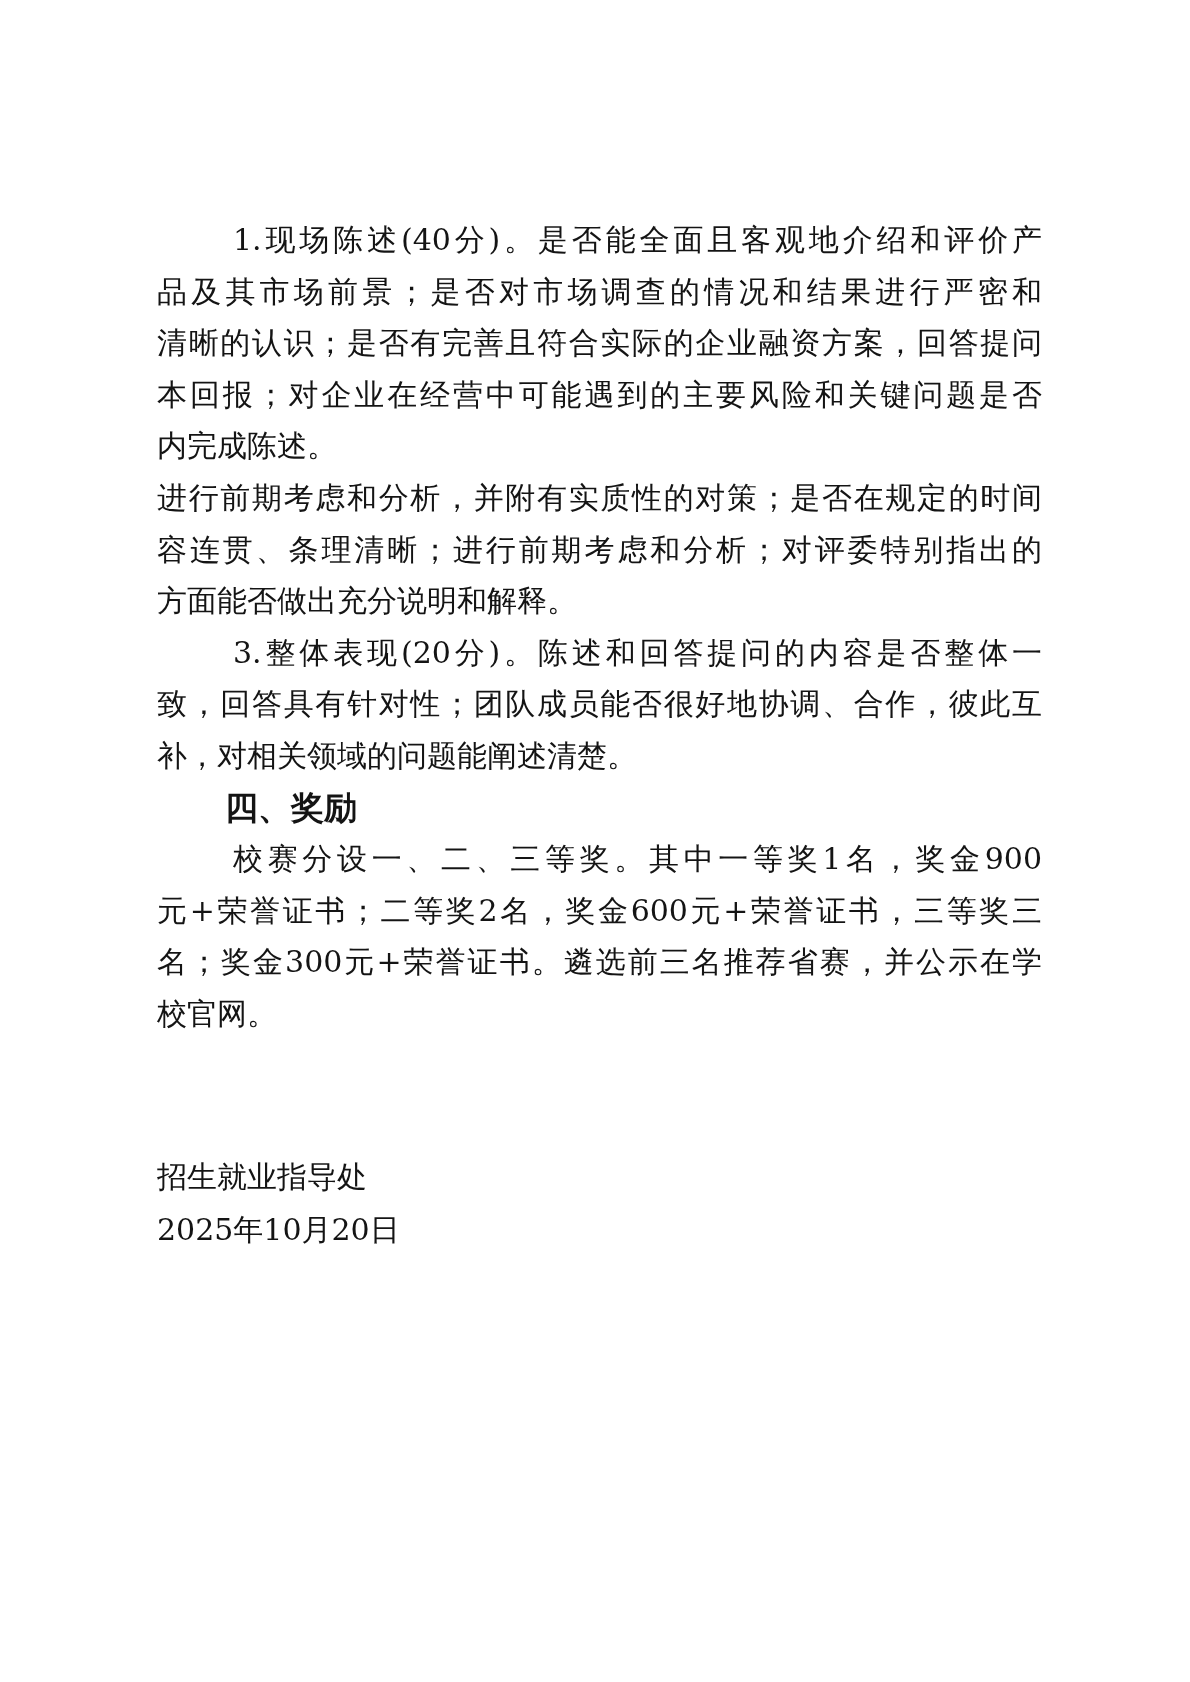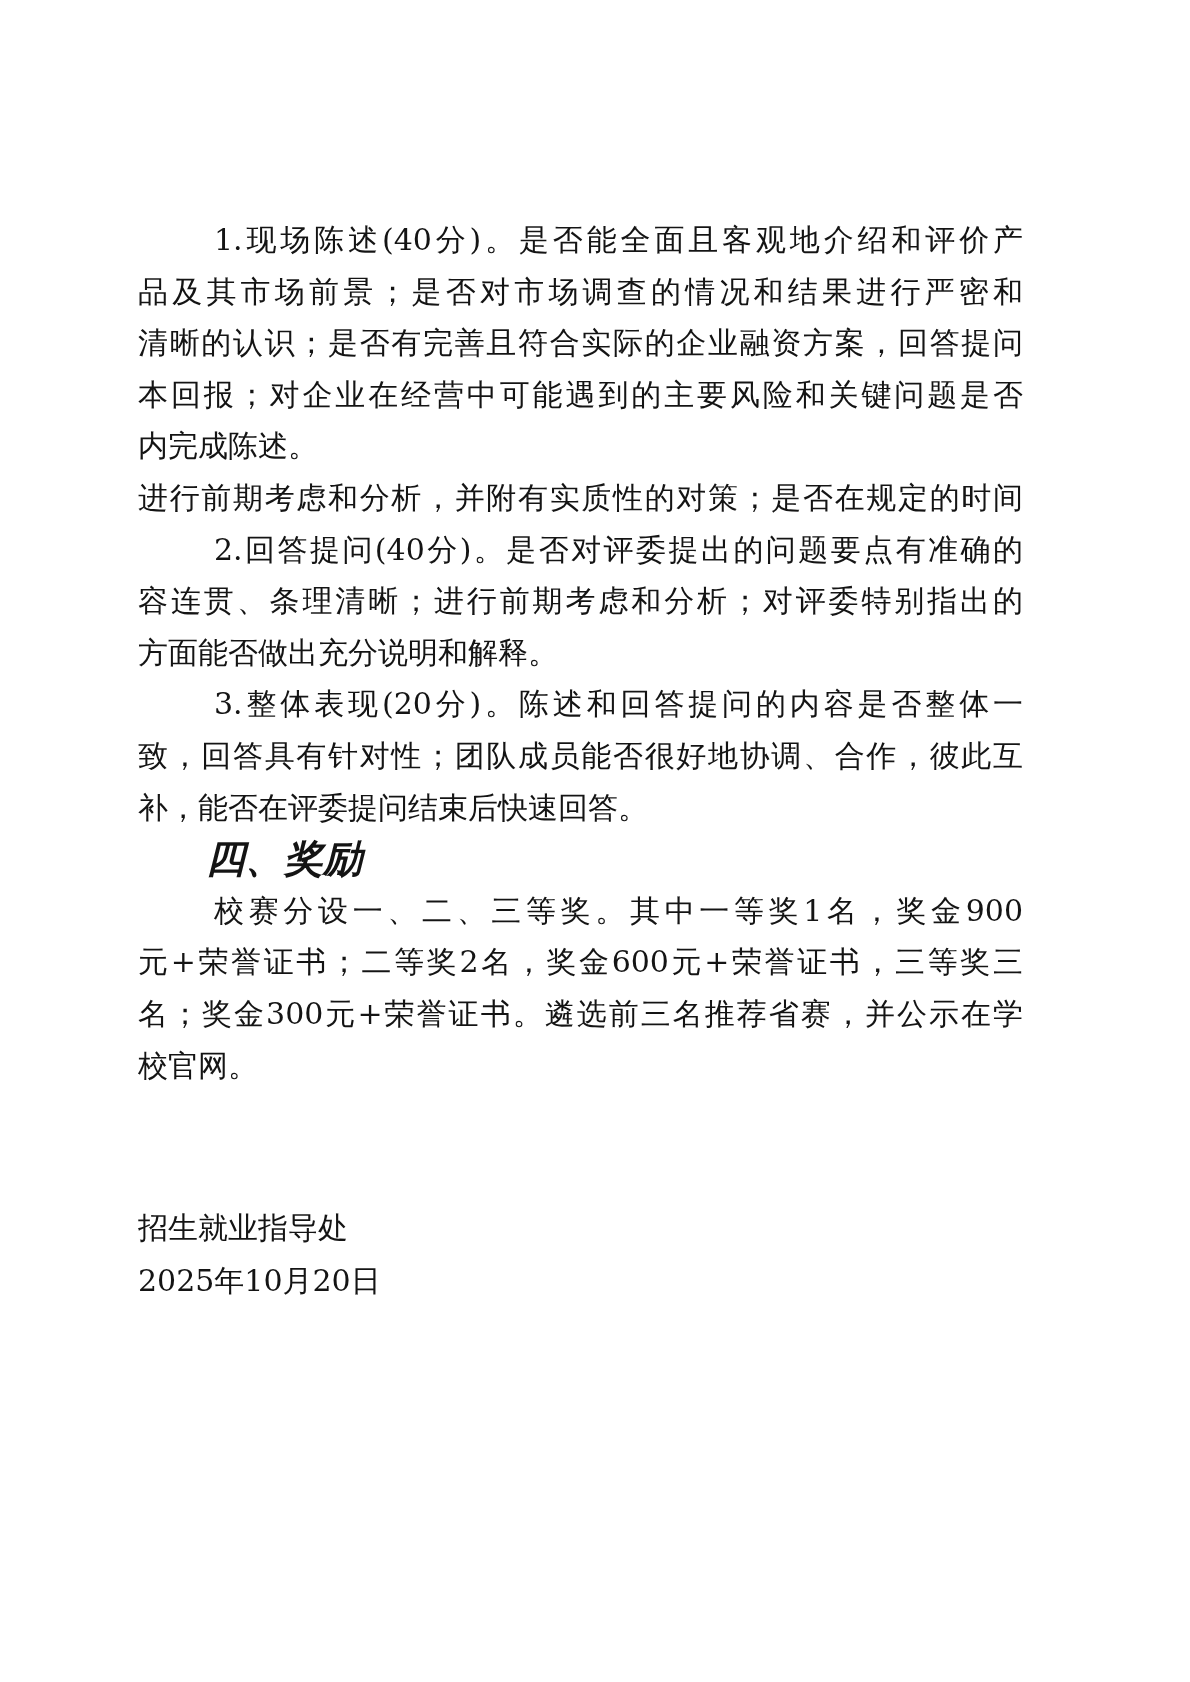--- a/index.html
+++ b/index.html
@@ -11,21 +11,21 @@
     position: relative;
     width: 1190px;
     height: 1682px;
     background: #ffffff;
     overflow: hidden;
     font-family: "DejaVu Serif", "Liberation Serif", serif;
     color: #141414;
   }
   .doc-body {
     position: absolute;
-    left: 138px;
+    left: 157px;
     top: 214px;
     width: 885px;
   }
   .ln {
     margin: 0;
     padding: 0;
     height: 51.6px;
     line-height: 51.6px;
     font-size: 30px;
     letter-spacing: 0;
@@ -37,23 +37,22 @@
     text-align-last: justify;
     text-justify: inter-character;
   }
   
   .first {
     text-indent: 76px;
   }
   .heading {
     font-family: "DejaVu Sans", "Liberation Sans", sans-serif;
     font-weight: bold;
-    font-size: 39px;
+    font-size: 33px;
     text-indent: 68px;
-    font-style: italic;
   }
   .sig-block {
     margin-top: 110px;
     text-align: left;
   }
   .sig-line {
     margin: 0;
     padding: 0;
     height: 53px;
     line-height: 53px;
@@ -69,29 +68,28 @@
     <section>
       <p class="ln first just">1.现场陈述(40分)。是否能全面且客观地介绍和评价产</p>
       <p class="ln just">品及其市场前景；是否对市场调查的情况和结果进行严密和</p>
       <p class="ln just">清晰的认识；是否有完善且符合实际的企业融资方案，回答提问</p>
       <p class="ln just">本回报；对企业在经营中可能遇到的主要风险和关键问题是否</p>
       <p class="ln">内完成陈述。</p>
       <p class="ln just">进行前期考虑和分析，并附有实质性的对策；是否在规定的时间</p>
     </section>
 
     <section>
-      <p class="ln first just">2.回答提问(40分)。是否对评委提出的问题要点有准确的</p>
       <p class="ln just">容连贯、条理清晰；进行前期考虑和分析；对评委特别指出的</p>
       <p class="ln">方面能否做出充分说明和解释。</p>
     </section>
 
     <section>
       <p class="ln first just">3.整体表现(20分)。陈述和回答提问的内容是否整体一</p>
       <p class="ln just">致，回答具有针对性；团队成员能否很好地协调、合作，彼此互</p>
-      <p class="ln">补，能否在评委提问结束后快速回答。</p>
+      <p class="ln">补，对相关领域的问题能阐述清楚。</p>
     </section>
 
     <section>
       <h2 class="ln heading">四、奖励</h2>
       <p class="ln first just">校赛分设一、二、三等奖。其中一等奖1名，奖金900</p>
       <p class="ln just">元+荣誉证书；二等奖2名，奖金600元+荣誉证书，三等奖三</p>
       <p class="ln just">名；奖金300元+荣誉证书。遴选前三名推荐省赛，并公示在学</p>
       <p class="ln">校官网。</p>
     </section>
 

